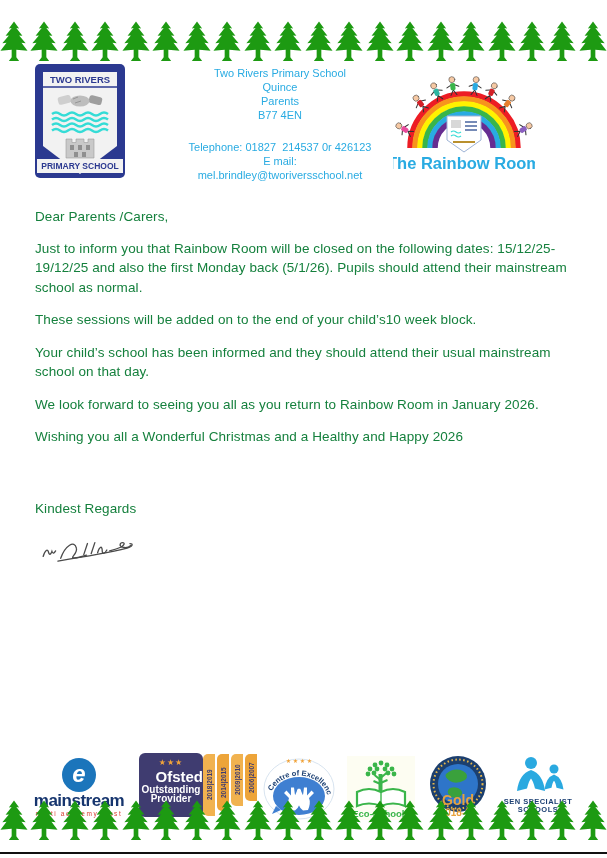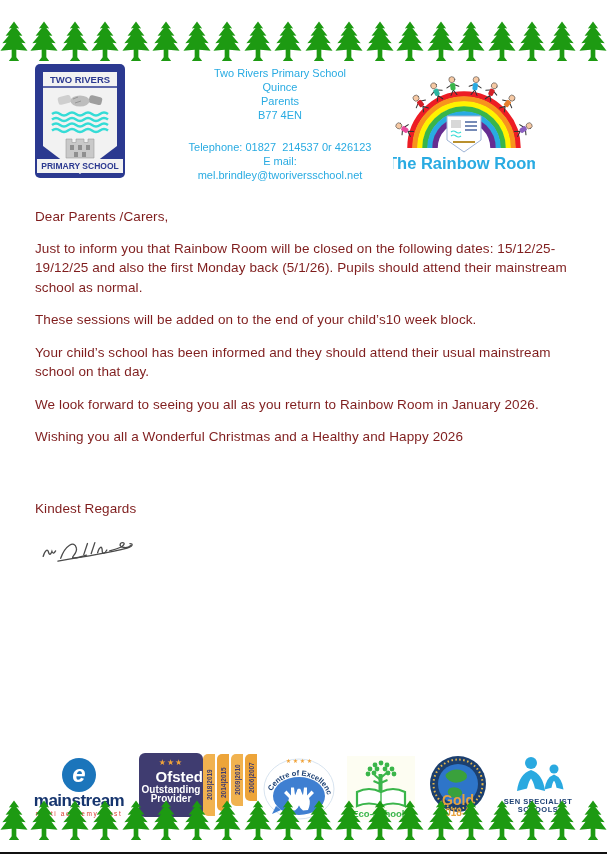--- a/index.html
+++ b/index.html
@@ -15,21 +15,21 @@
 
   
   .crest{position:absolute;left:35px;top:64px;width:90px;height:114px;}
   .contact{position:absolute;left:148px;top:66px;width:264px;text-align:center;
            color:#29abe2;font-size:11px;line-height:14px;}
   .contact .pre{white-space:pre-wrap;}
   .contact .phone{margin-top:18px;}
   .rainbow{position:absolute;left:386px;top:50px;width:142px;height:126px;margin-left:7px;}
 
   
-  .letter{position:absolute;left:35px;top:207px;width:542px;color:#7f1d1d;
+  .letter{position:absolute;left:35px;top:207px;width:542px;color:#15803d;
           font-size:13.5px;line-height:19.5px;letter-spacing:0.1px;}
   .letter p{margin:0 0 13px 0;}
   .letter .salutation{margin-bottom:12px;}
   .letter .closing{margin-top:52px;margin-bottom:0;}
   .signature-svg{display:block;margin:8px 0 0 0;}
   .letter .signatory{margin:0;}
 
   
   .footer-logos{position:absolute;left:30px;top:752px;width:552px;display:flex;
                 align-items:flex-start;gap:11px;z-index:1;}

